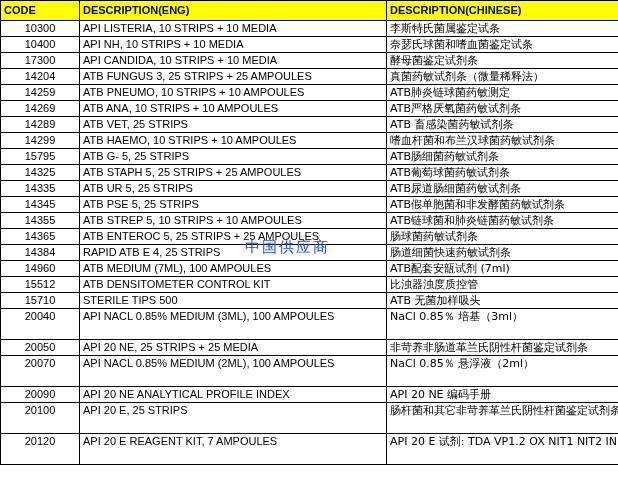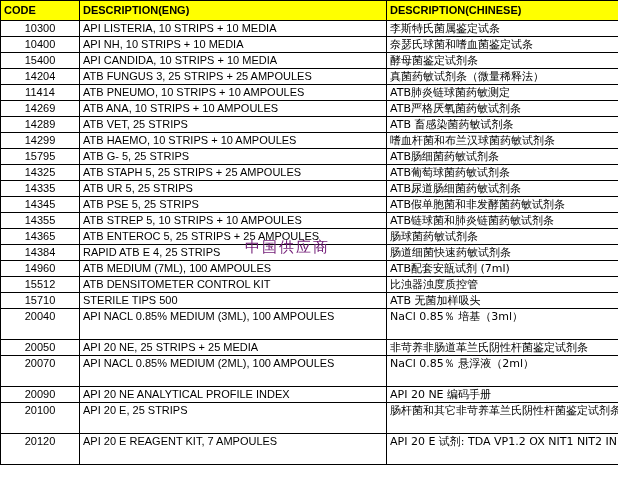--- a/index.html
+++ b/index.html
@@ -60,21 +60,21 @@
     font-size: 11px;
   }
   tr.row-tall td {
     height: 28px;
   }
   .wm {
     position: absolute;
     left: 245px;
     top: 238px;
     font-size: 15px;
-    color: #701a75;
+    color: #1d4ed8;
     letter-spacing: 2px;
     pointer-events: none;
     font-family: "DejaVu Sans", sans-serif;
   }
 </style>
 </head>
 <body>
 
 <div class="wm">中国供应商</div>
 
@@ -91,31 +91,31 @@
         <td class="col-code">10300</td>
         <td class="col-desc-eng">API LISTERIA, 10 STRIPS + 10 MEDIA</td>
         <td class="col-desc-chn">李斯特氏菌属鉴定试条</td>
       </tr>
       <tr>
         <td class="col-code">10400</td>
         <td class="col-desc-eng">API NH, 10 STRIPS + 10 MEDIA</td>
         <td class="col-desc-chn">奈瑟氏球菌和嗜血菌鉴定试条</td>
       </tr>
       <tr>
-        <td class="col-code">15400</td>
+        <td class="col-code">17300</td>
         <td class="col-desc-eng">API CANDIDA, 10 STRIPS + 10 MEDIA</td>
         <td class="col-desc-chn">酵母菌鉴定试剂条</td>
       </tr>
       <tr>
         <td class="col-code">14204</td>
         <td class="col-desc-eng">ATB FUNGUS 3, 25 STRIPS + 25 AMPOULES</td>
         <td class="col-desc-chn">真菌药敏试剂条（微量稀释法）</td>
       </tr>
       <tr>
-        <td class="col-code">11414</td>
+        <td class="col-code">14259</td>
         <td class="col-desc-eng">ATB PNEUMO, 10 STRIPS + 10 AMPOULES</td>
         <td class="col-desc-chn">ATB肺炎链球菌药敏测定</td>
       </tr>
       <tr>
         <td class="col-code">14269</td>
         <td class="col-desc-eng">ATB ANA, 10 STRIPS + 10 AMPOULES</td>
         <td class="col-desc-chn">ATB严格厌氧菌药敏试剂条</td>
       </tr>
       <tr>
         <td class="col-code">14289</td>

